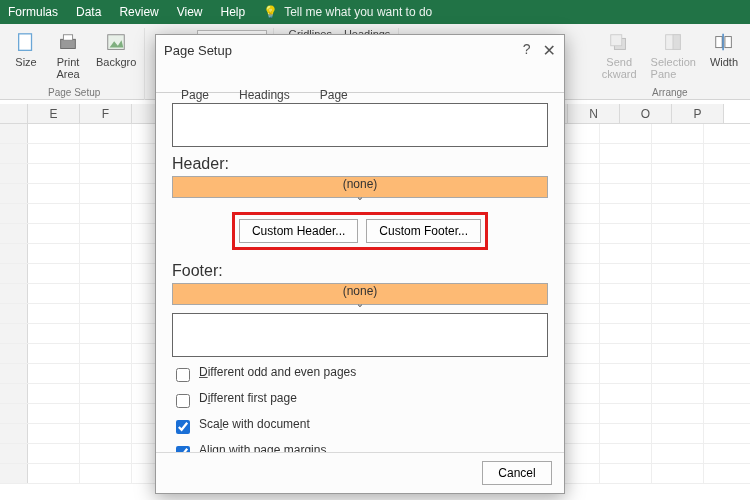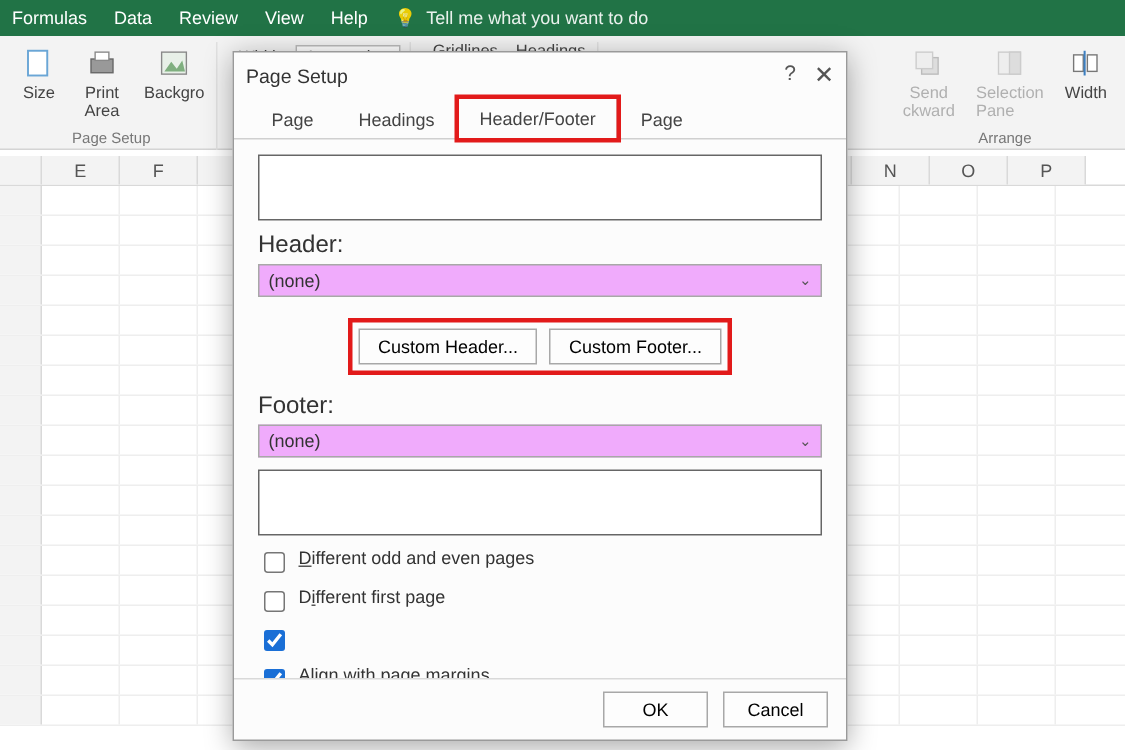--- a/index.html
+++ b/index.html
@@ -35,27 +35,27 @@
   .row { display:flex; height:20px; border-bottom:1px solid #eee; }
   .rowh { width:28px; background:#f3f3f3; border-right:1px solid #d9d9d9;}
   .cell { width:52px; border-right:1px solid #eee; }
 
   
   .dialog { position:absolute; left:155px; top:34px; width:410px; height:460px; background:#fcfcfc; border:1px solid #9a9a9a; box-shadow:0 4px 18px rgba(0,0,0,.35); display:flex; flex-direction:column;}
   .dlg-title { height:30px; display:flex; align-items:center; justify-content:space-between; padding:0 8px; font-size:13px; color:#333;}
   .dlg-title .icons { display:flex; gap:12px; color:#555; font-size:14px;}
   .dlg-title .icons span { cursor:pointer; }
   .dlg-tabs { display:flex; border-bottom:1px solid #d0d0d0; padding:0 10px; gap:0; font-size:12px; color:#444; height:28px; align-items:flex-end;}
-  .dlg-tab { padding:6px 14px; cursor:pointer; border:1px solid transparent; border-bottom:none; position:relative; top:1px;}
+  .dlg-tab { padding:6px 14px; cursor:pointer; border:1px solid transparent; border-bottom:none; position:relative; top:16px;}
   .dlg-tab.active { background:#fcfcfc; border-color:#b8b8b8; border-bottom:1px solid #fcfcfc;}
   .hl { outline:3px solid #e21a1a; outline-offset:-1px; }
   .dlg-body { flex:1; padding:10px 16px 6px 16px; font-size:12px; color:#333; overflow:hidden;}
   .preview { border:1px solid #666; height:44px; background:#fff; margin-bottom:8px;}
   .lbl { font-size:16px; margin:6px 0 3px 0; }
-  .dd { display:flex; border:1px solid #a8a8a8; height:22px; background:#f0abfc; align-items:center; padding:0 6px; justify-content:space-between; font-size:12px; color:#333;}
+  .dd { display:flex; border:1px solid #a8a8a8; height:22px; background:#fdba74; align-items:center; padding:0 6px; justify-content:space-between; font-size:12px; color:#333;flex-direction:column;}
   .dd .ddchev { font-size:10px; color:#555;}
   .midbtns { display:flex; justify-content:center; gap:8px; margin:14px 0 12px 0;}
   .btn { border:1px solid #a8a8a8; background:#fdfdfd; height:24px; padding:0 12px; font-size:12px; cursor:pointer; display:inline-flex; align-items:center;}
   .hl-btns { border:3px solid #e21a1a; padding:4px; display:inline-flex; gap:8px;}
   .checks { margin-top:8px; display:flex; flex-direction:column; gap:6px; }
   .chk { display:flex; align-items:flex-start; gap:6px; font-size:12px;}
   .chk input { width:14px; height:14px; accent-color:#1a6fd6;}
   .under { text-decoration:underline; text-decoration-color:#555; }
   .dlg-footer { border-top:1px solid #d9d9d9; padding:8px 12px; display:flex; justify-content:flex-end; gap:10px;}
 
@@ -474,21 +474,20 @@
   <div class="dlg-title">
     <span>Page Setup</span>
     <span class="icons">
       <span>?</span>
       <span style="font-size:16px">✕</span>
     </span>
   </div>
   <div class="dlg-tabs">
     <div class="dlg-tab">Page</div>
     <div class="dlg-tab">Headings</div>
-    <div class="dlg-tab active hl">Header/Footer</div>
     <div class="dlg-tab">Page</div>
   </div>
   <div class="dlg-body">
     <div class="preview"></div>
     <div class="lbl">Header:</div>
     <div class="dd">
       <span>(none)</span>
       <span class="ddchev">⌄</span>
     </div>
     <div class="midbtns">
@@ -508,25 +507,25 @@
       <label class="chk">
         <input type="checkbox" style="">
         <span><span class="under">D</span><span>ifferent odd and even pages</span></span>
       </label>
       <label class="chk">
         <input type="checkbox" style="">
         <span>D<span class="under">i</span><span>fferent first page</span></span>
       </label>
       <label class="chk">
         <input type="checkbox" checked="" style="">
+        <span>Sca<span class="under">l</span><span>e with document</span></span>
       </label>
       <label class="chk">
         <input type="checkbox" checked="" style="">
         <span>Align with page <span class="under">m</span><span>argins</span></span>
       </label>
     </div>
 
   </div>
   <div class="dlg-footer">
-    <button class="btn" style="min-width:70px; justify-content:center">OK</button>
     <button class="btn" style="min-width:70px; justify-content:center">Cancel</button>
   </div>
 </div>
 
 </body></html>

